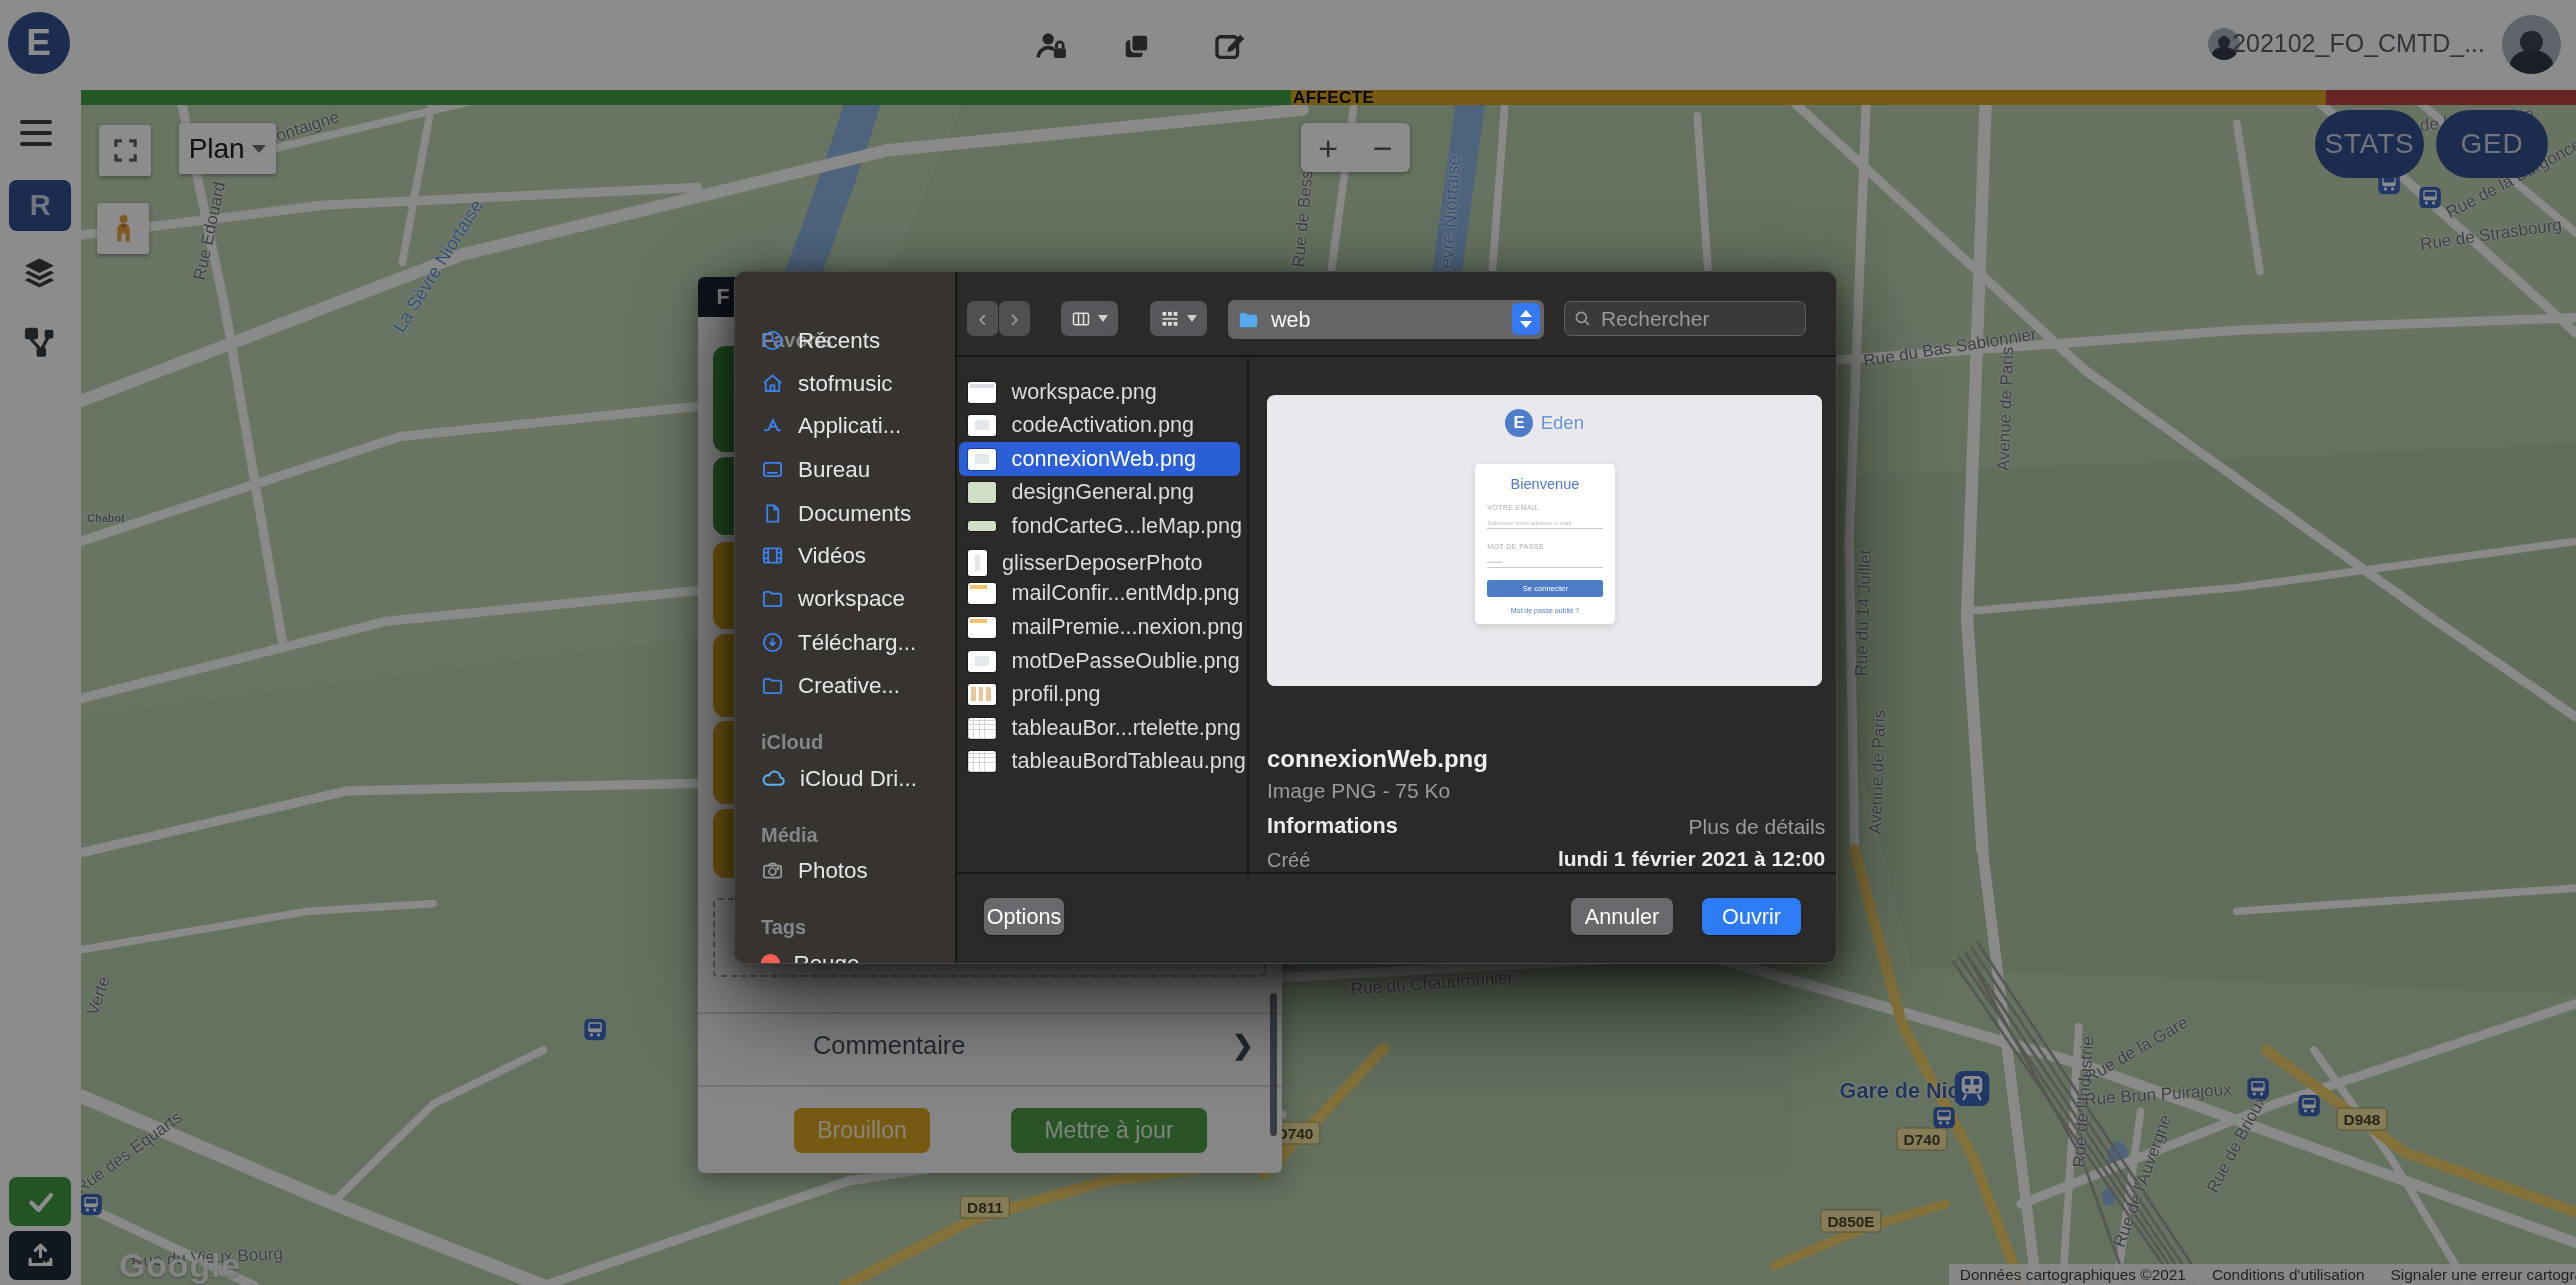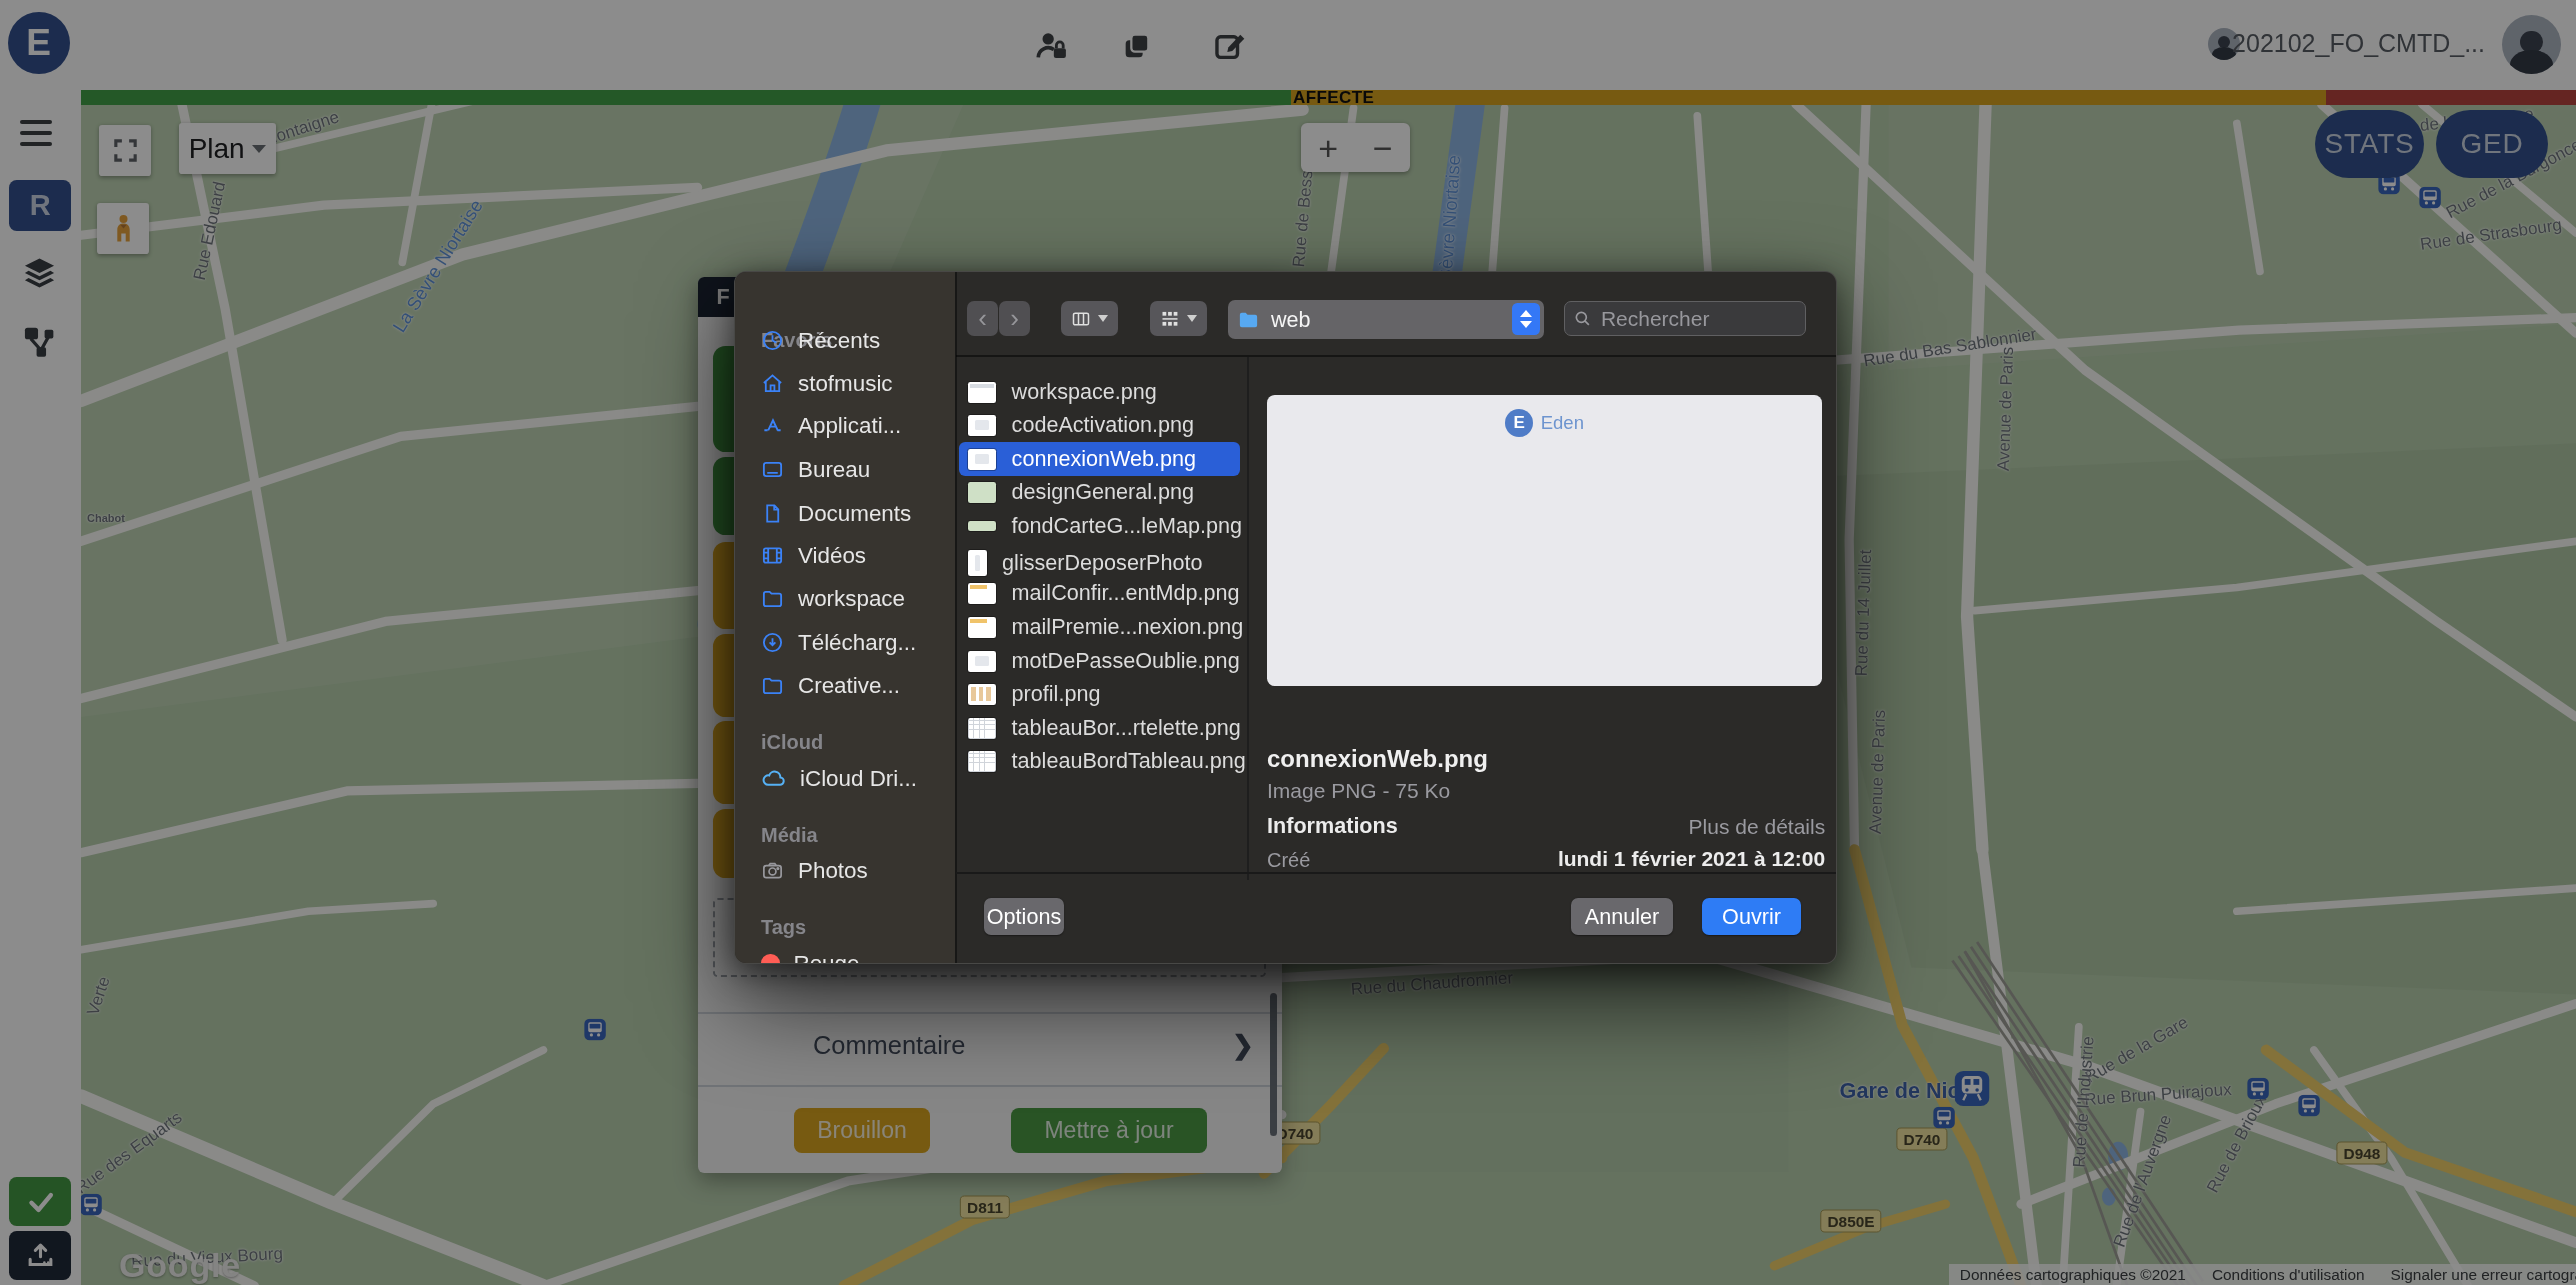--- a/index.html
+++ b/index.html
@@ -227,21 +227,21 @@
       <span class="map-label" style="left: 2084px; top: 1102px; color: rgb(111, 118, 125); font-size: 17px; font-weight: normal; transform: translate(-50%, -50%) rotate(-86deg);">Rue de l'Industrie</span>
       <span class="map-label" style="left: 2143px; top: 1181px; color: rgb(111, 118, 125); font-size: 17px; font-weight: normal; transform: translate(-50%, -50%) rotate(-70deg);">Rue de l'Auvergne</span>
       <span class="map-label" style="left: 2237px; top: 1144px; color: rgb(111, 118, 125); font-size: 17px; font-weight: normal; transform: translate(-50%, -50%) rotate(-62deg);">Rue de Brioux</span>
       <span class="map-label" style="left: 1432px; top: 984px; color: rgb(111, 118, 125); font-size: 17px; font-weight: normal; transform: translate(-50%, -50%) rotate(-4deg);">Rue du Chaudronnier</span>
       <span class="map-label" style="left: 129px; top: 1153px; color: rgb(111, 118, 125); font-size: 17px; font-weight: normal; transform: translate(-50%, -50%) rotate(-36deg);">Rue des Equarts</span>
       <span class="map-label" style="left: 106px; top: 518px; color: rgb(111, 118, 125); font-size: 11px; font-weight: bold; transform: translate(-50%, -50%) rotate(0deg);">Chabot</span>
       <span class="map-label" style="left: 99px; top: 996px; color: rgb(111, 118, 125); font-size: 17px; font-weight: normal; transform: translate(-50%, -50%) rotate(-72deg);">Verte</span>
       <span class="map-label" style="left: 207px; top: 1258px; color: rgb(111, 118, 125); font-size: 17px; font-weight: normal; transform: translate(-50%, -50%) rotate(-3deg);">Rue du Vieux Bourg</span>
       <span class="map-badge" style="left: 1922px; top: 1139px;">D740</span>
       <span class="map-badge" style="left: 1295px; top: 1133px;">D740</span>
-      <span class="map-badge" style="left: 2362px; top: 1153px;">D948</span>
+      <span class="map-badge" style="left: 2362px; top: 1119px;">D948</span>
       <span class="map-badge" style="left: 1851px; top: 1221px;">D850E</span>
       <span class="map-badge" style="left: 985px; top: 1207px;">D811</span>
       <div class="transit" style="left: 1972px; top: 1090px;"><svg width="35" height="35" viewBox="0 0 24 24">
           <rect width="24" height="24" rx="6" fill="#3a67bd"></rect>
           <rect x="5" y="3.5" width="14" height="12" rx="3" fill="#fff"></rect>
           <rect x="7" y="5.5" width="4" height="4" fill="#3a67bd"></rect>
           <rect x="13" y="5.5" width="4" height="4" fill="#3a67bd"></rect>
           <circle cx="8.5" cy="13" r="1.2" fill="#3a67bd"></circle>
           <circle cx="15.5" cy="13" r="1.2" fill="#3a67bd"></circle>
           <path d="M8 16 L6 20 M16 16 L18 20" stroke="#fff" stroke-width="1.6"></path>
@@ -626,20 +626,29 @@
     <div class="frow" style="top:472px;">
       <span class="thumb t-table"></span>
       <span class="fname">tableauBordTableau.png</span>
     </div>
 
     <div class="dlg-abs pv-card">
       <div class="mock-brand">
         <span class="mock-logo">E</span>
         <span class="mock-brandtxt">Eden</span>
       </div>
+      <div class="mock-card">
+        <div class="mock-title">Bienvenue</div>
+        <div class="mock-lbl" style="top:40px;">VOTRE EMAIL</div>
+        <div class="mock-line" style="top:55px;">Saisissez votre adresse e-mail</div>
+        <div class="mock-lbl" style="top:79px;">MOT DE PASSE</div>
+        <div class="mock-line" style="top:94px;">•••••••</div>
+        <div class="mock-btn">Se connecter</div>
+        <div class="mock-forgot">Mot de passe oublié ?</div>
+      </div>
     </div>
     <div class="dlg-abs pv-name">connexionWeb.png</div>
     <div class="dlg-abs pv-meta">Image PNG - 75 Ko</div>
     <div class="dlg-abs pv-info">Informations</div>
     <div class="dlg-abs pv-more">Plus de détails</div>
     <div class="dlg-abs pv-created">Créé</div>
     <div class="dlg-abs pv-date">lundi 1 février 2021 à 12:00</div>
 
     <div class="dlg-btn" style="left:249px;width:80px;">Options</div>
     <div class="dlg-btn" style="left:836px;width:102px;">Annuler</div>

